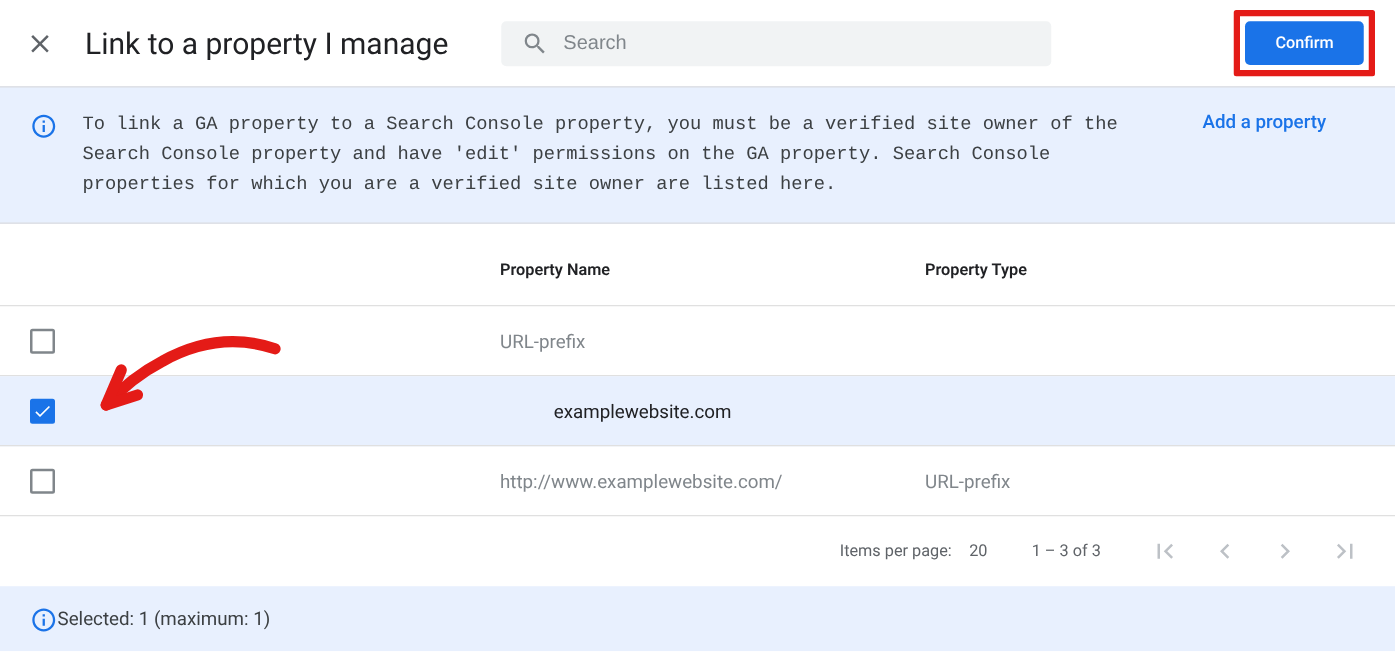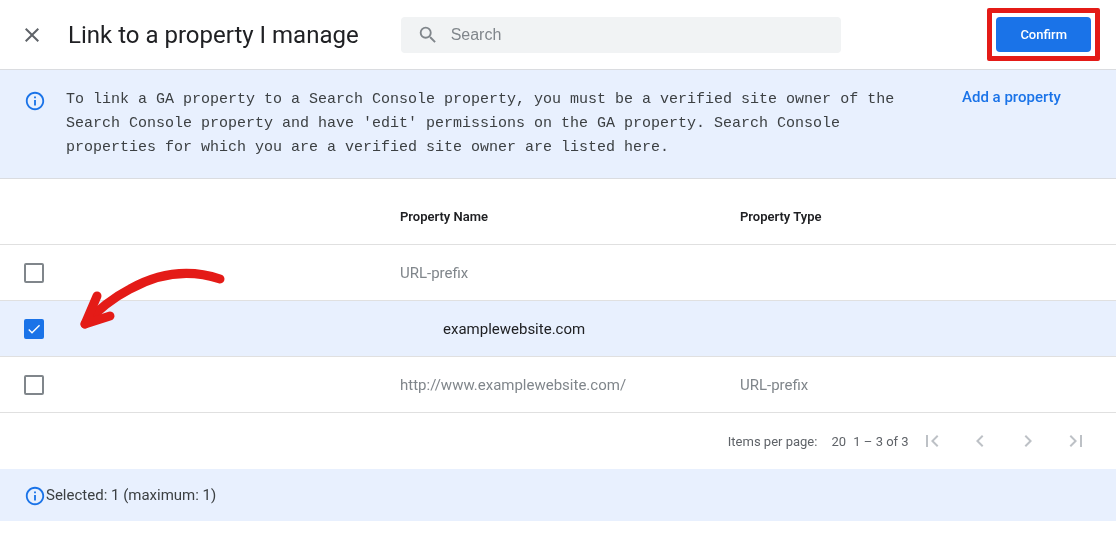--- a/index.html
+++ b/index.html
@@ -122,20 +122,21 @@
       background: #1a73e8;
       border-color: #1a73e8;
     }
     .checkbox.checked svg { display: block; }
     .checkbox svg { display: none; }
     .pagination {
       display: flex;
       align-items: center;
       justify-content: flex-end;
       padding: 12px 24px;
+      gap: 28px;
       color: #5f6368;
       font-size: 13px;
     }
     .items-per-page { display: flex; align-items: center; gap: 14px; }
     .page-range { min-width: 70px; text-align: center;}
     .pager-btns { display: flex; gap: 16px; }
     .pager-btn {
       width: 32px; height: 32px;
       display: flex; align-items: center; justify-content: center;
       color: #bdc1c6;

